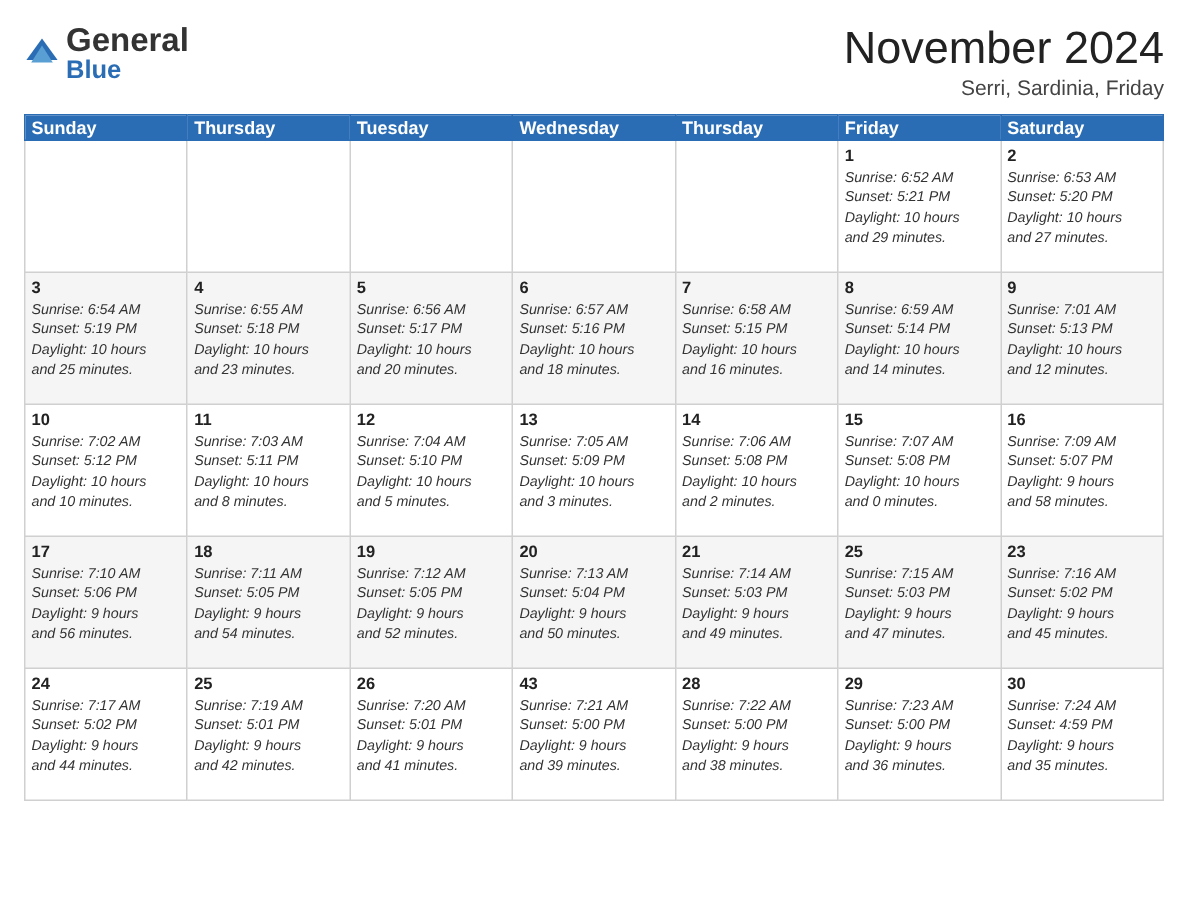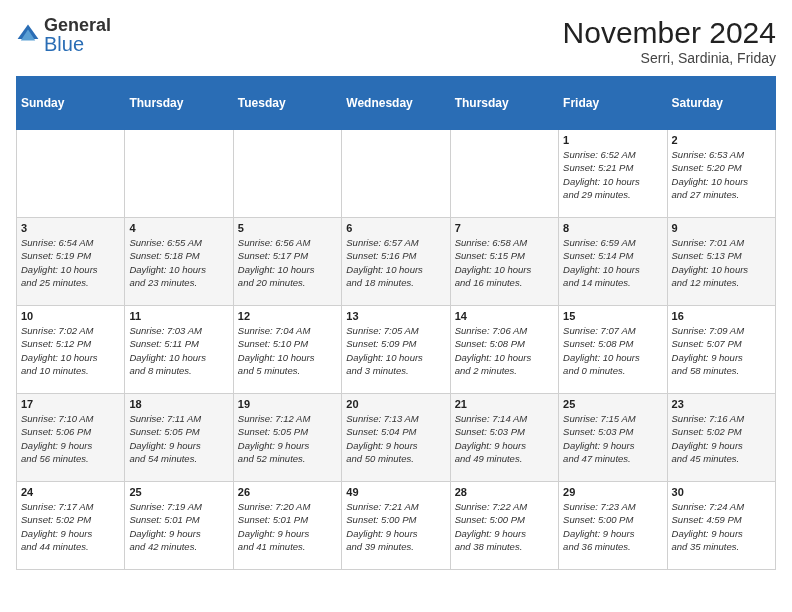--- a/index.html
+++ b/index.html
@@ -23,27 +23,27 @@
       display: flex;
       align-items: center;
       gap: 4px;
     }
     .logo-text {
       display: flex;
       flex-direction: column;
       line-height: 1;
     }
     .logo-general {
-      font-size: 18px;
+      font-size: 22px;
       font-weight: bold;
       color: #333;
     }
     .logo-blue {
-      font-size: 20px;
-      font-weight: normal;
+      font-size: 17px;
+      font-weight: bold;
       color: #2a6db5;
     }
     .logo-icon {
       width: 24px;
       height: 24px;
     }
     .title-area {
       text-align: right;
     }
     .month-title {
@@ -58,21 +58,21 @@
     .calendar {
       width: 100%;
       border-collapse: collapse;
       table-layout: fixed;
     }
     .calendar thead tr th {
       background-color: #2a6db5;
       color: #fff;
       font-size: 12px;
       font-weight: bold;
-      padding: 19px 4px;
+      padding: 1px 4px;
       text-align: left;
       border: 1px solid #2a6db5;
     }
     .calendar tbody tr td {
       vertical-align: top;
       padding: 4px 4px;
       font-size: 10px;
       color: #333;
       border: 1px solid #d0d0d0;
       background: #fff;
@@ -243,21 +243,21 @@
           </td>
           <td>
             <div class="day-num">25</div>
             <div class="day-info">Sunrise: 7:19 AM<br>Sunset: 5:01 PM<br>Daylight: 9 hours<br>and 42 minutes.</div>
           </td>
           <td>
             <div class="day-num">26</div>
             <div class="day-info">Sunrise: 7:20 AM<br>Sunset: 5:01 PM<br>Daylight: 9 hours<br>and 41 minutes.</div>
           </td>
           <td>
-            <div class="day-num">49</div>
+            <div class="day-num">43</div>
             <div class="day-info">Sunrise: 7:21 AM<br>Sunset: 5:00 PM<br>Daylight: 9 hours<br>and 39 minutes.</div>
           </td>
           <td>
             <div class="day-num">28</div>
             <div class="day-info">Sunrise: 7:22 AM<br>Sunset: 5:00 PM<br>Daylight: 9 hours<br>and 38 minutes.</div>
           </td>
           <td>
             <div class="day-num">29</div>
             <div class="day-info">Sunrise: 7:23 AM<br>Sunset: 5:00 PM<br>Daylight: 9 hours<br>and 36 minutes.</div>
           </td>

